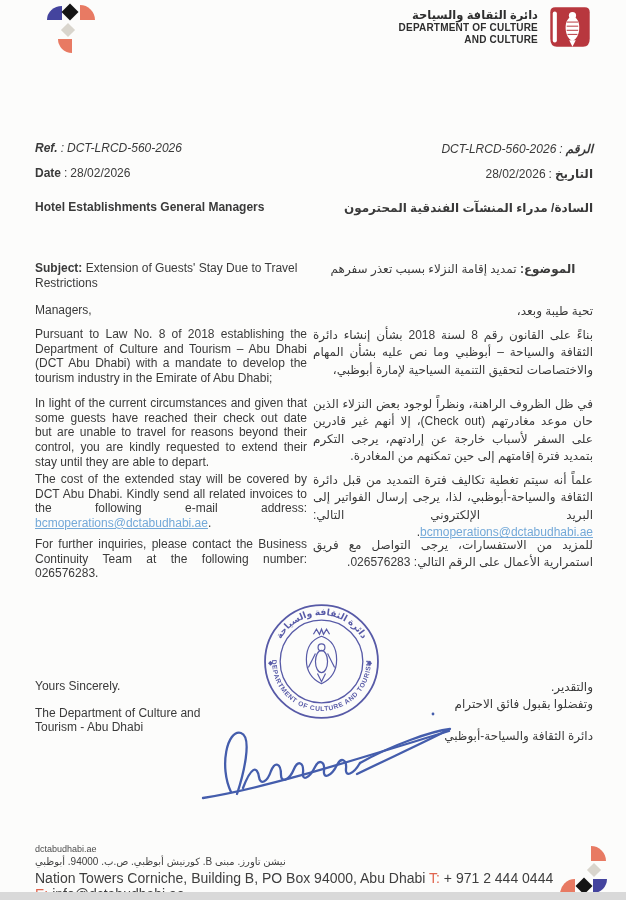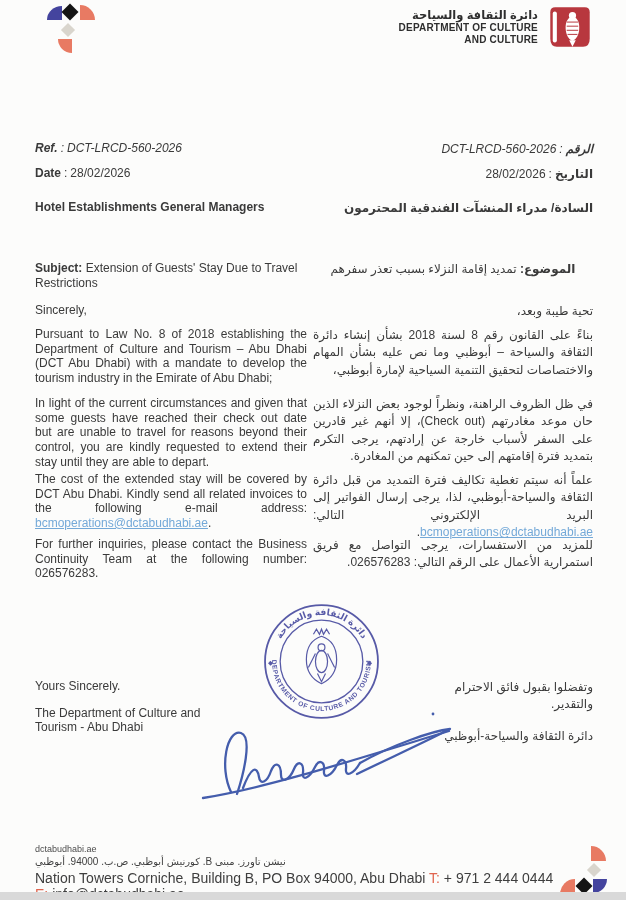--- a/index.html
+++ b/index.html
@@ -117,21 +117,21 @@
   <div class="row r-subject">
     <div class="col-en" style="text-align:left;">
       <span class="b">Subject:</span> <span>Extension of Guests' Stay Due to Travel Restrictions</span>
     </div>
     <div class="col-ar" style="text-align:center;">
       <span class="b">الموضوع:</span> <span>تمديد إقامة النزلاء بسبب تعذر سفرهم</span>
     </div>
   </div>
 
   <div class="row single r-greeting">
-    <div class="col-en">Sincerely,</div>
+    <div class="col-en">Managers,</div>
     <div class="col-ar">تحية طيبة وبعد،</div>
   </div>
 
   <div class="row r-p1">
     <div class="col-en">Pursuant to Law No. 8 of 2018 establishing the Department of Culture and Tourism – Abu Dhabi (DCT Abu Dhabi) with a mandate to develop the tourism industry in the Emirate of Abu Dhabi;</div>
     <div class="col-ar">بناءً على القانون رقم 8 لسنة 2018 بشأن إنشاء دائرة الثقافة والسياحة – أبوظبي وما نص عليه بشأن المهام والاختصاصات لتحقيق التنمية السياحية لإمارة أبوظبي،</div>
   </div>
 
   <div class="row r-p2">
     <div class="col-en">In light of the current circumstances and given that some guests have reached their check out date but are unable to travel for reasons beyond their control, you are kindly requested to extend their stay until they are able to depart.</div>
@@ -178,22 +178,22 @@
       <path d="M56 72 L60 80 L64 72"></path>
     </g>
   </svg>
 
   <div class="row r-closing">
     <div class="col-en" style="text-align:left;">
       <div>Yours Sincerely.</div>
       <div class="dept-en">The Department of Culture and Tourism - Abu Dhabi</div>
     </div>
     <div class="col-ar">
+      <div class="ar-line">والتقدير.</div>
       <div class="ar-line">وتفضلوا بقبول فائق الاحترام</div>
-      <div class="ar-line">والتقدير.</div>
       <div class="dept-ar">دائرة الثقافة والسياحة-أبوظبي</div>
     </div>
   </div>
 
   <svg class="signature" viewBox="0 0 266 106">
     <g stroke="#3b55a8" stroke-width="2.3" fill="none" stroke-linecap="round" stroke-linejoin="round" opacity="0.95">
       <path d="M6 97 C 70 87, 160 58, 252 30"></path>
       <path d="M34 91 C 22 66, 30 28, 44 32 C 56 36, 46 75, 40 93"></path>
       <path d="M46 87 C 54 66, 60 64, 62 76 C 63 84, 70 82, 74 70 C 78 60, 84 62, 84 74 C 84 82, 92 80, 97 68 C 101 59, 107 61, 106 72 C 105 80, 112 78, 118 66 C 122 58, 128 60, 127 70 C 126 78, 134 76, 140 64 C 144 56, 150 58, 149 68 C 148 76, 156 74, 163 62"></path>
       <path d="M163 62 C 195 44, 235 30, 253 28 C 230 40, 195 56, 160 73"></path>

